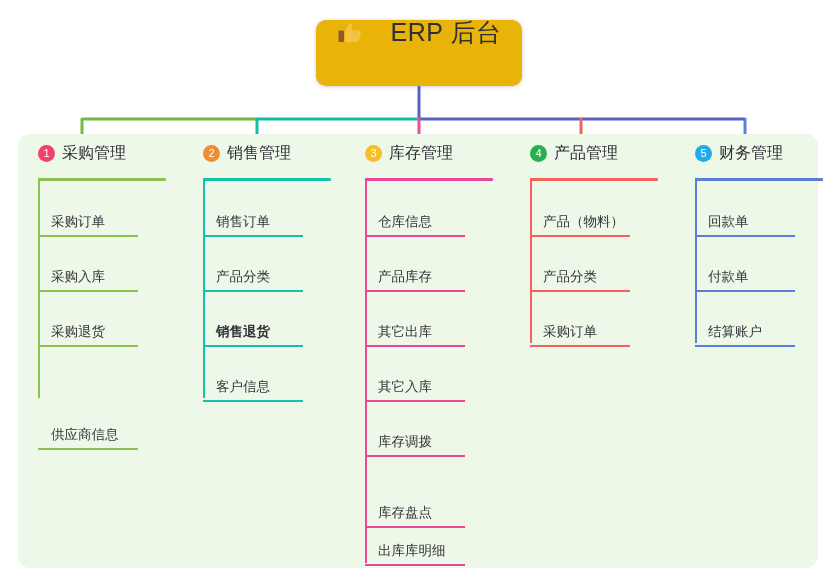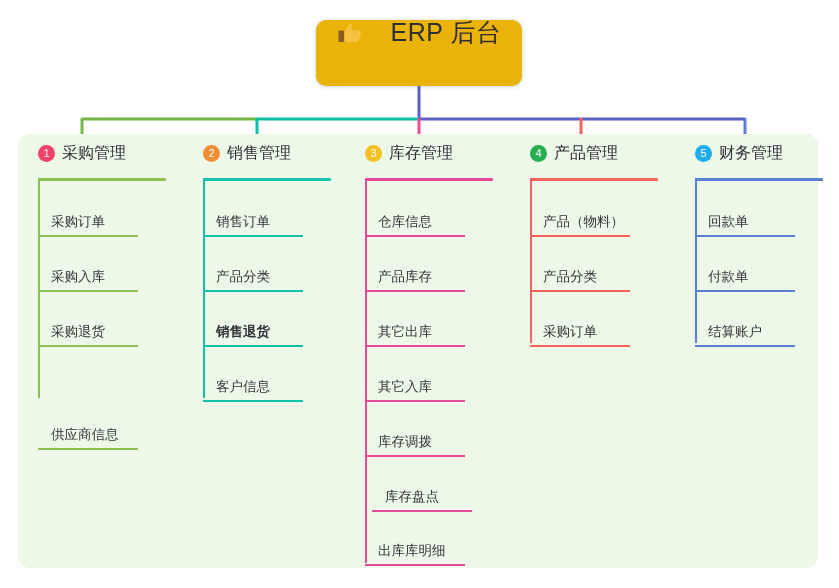--- a/index.html
+++ b/index.html
@@ -248,21 +248,21 @@
           <div class="leaf-underline" style="background: rgb(232, 72, 154);"></div>
         </div>
         <div class="leaf" style="top: 165px;">
           <span class="leaf-label">其它入库</span>
           <div class="leaf-underline" style="background: rgb(232, 72, 154);"></div>
         </div>
         <div class="leaf" style="top: 220px;">
           <span class="leaf-label">库存调拨</span>
           <div class="leaf-underline" style="background: rgb(232, 72, 154);"></div>
         </div>
-        <div class="leaf" style="top: 275px; margin-left: 7px;">
+        <div class="leaf" style="top: 291px;">
           <span class="leaf-label">库存盘点</span>
           <div class="leaf-underline" style="background: rgb(232, 72, 154);"></div>
         </div>
         <div class="leaf" style="top: 329px;">
           <span class="leaf-label">出库库明细</span>
           <div class="leaf-underline" style="background: rgb(232, 72, 154);"></div>
         </div>
       </div>
     </div>
     <div class="column" style="left: 492px;">

